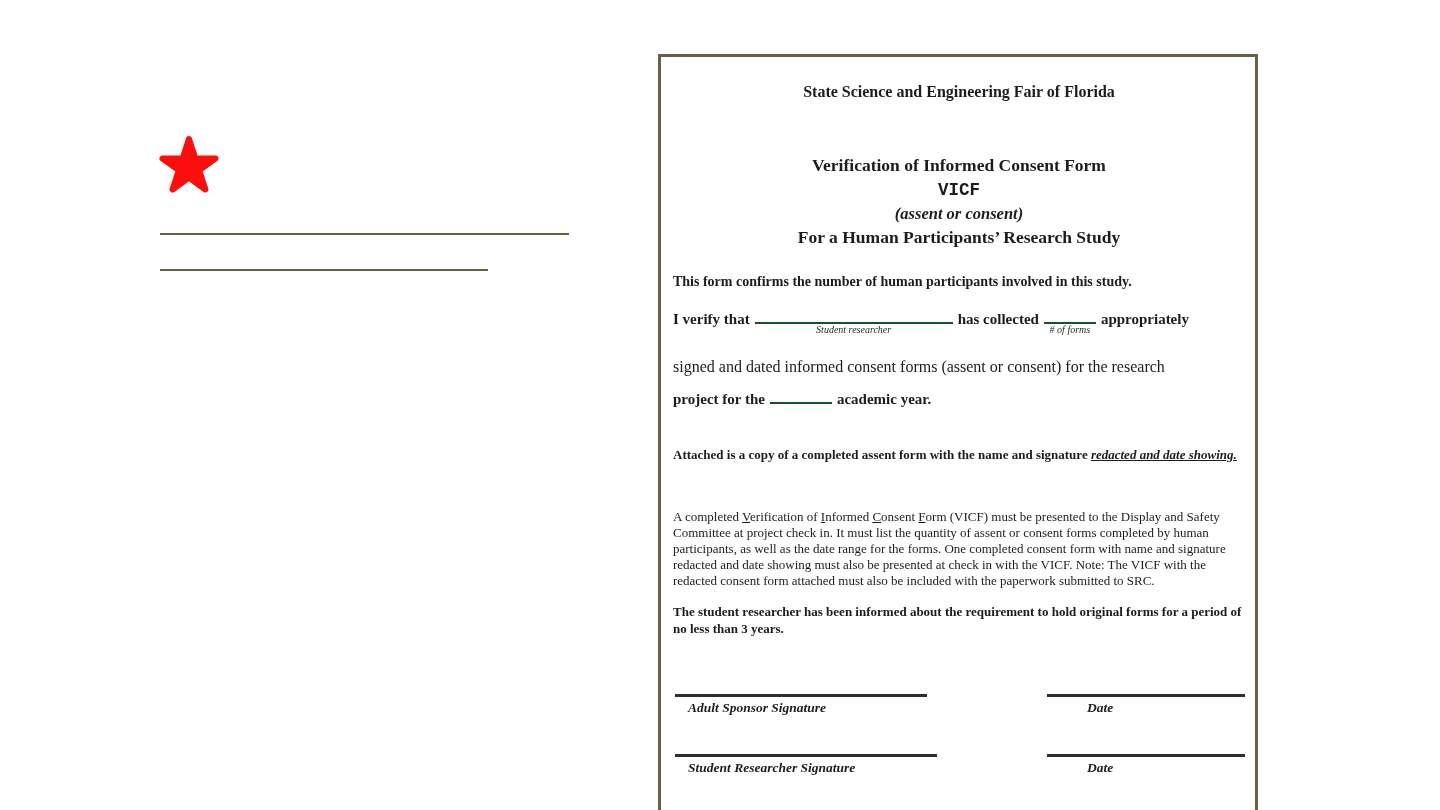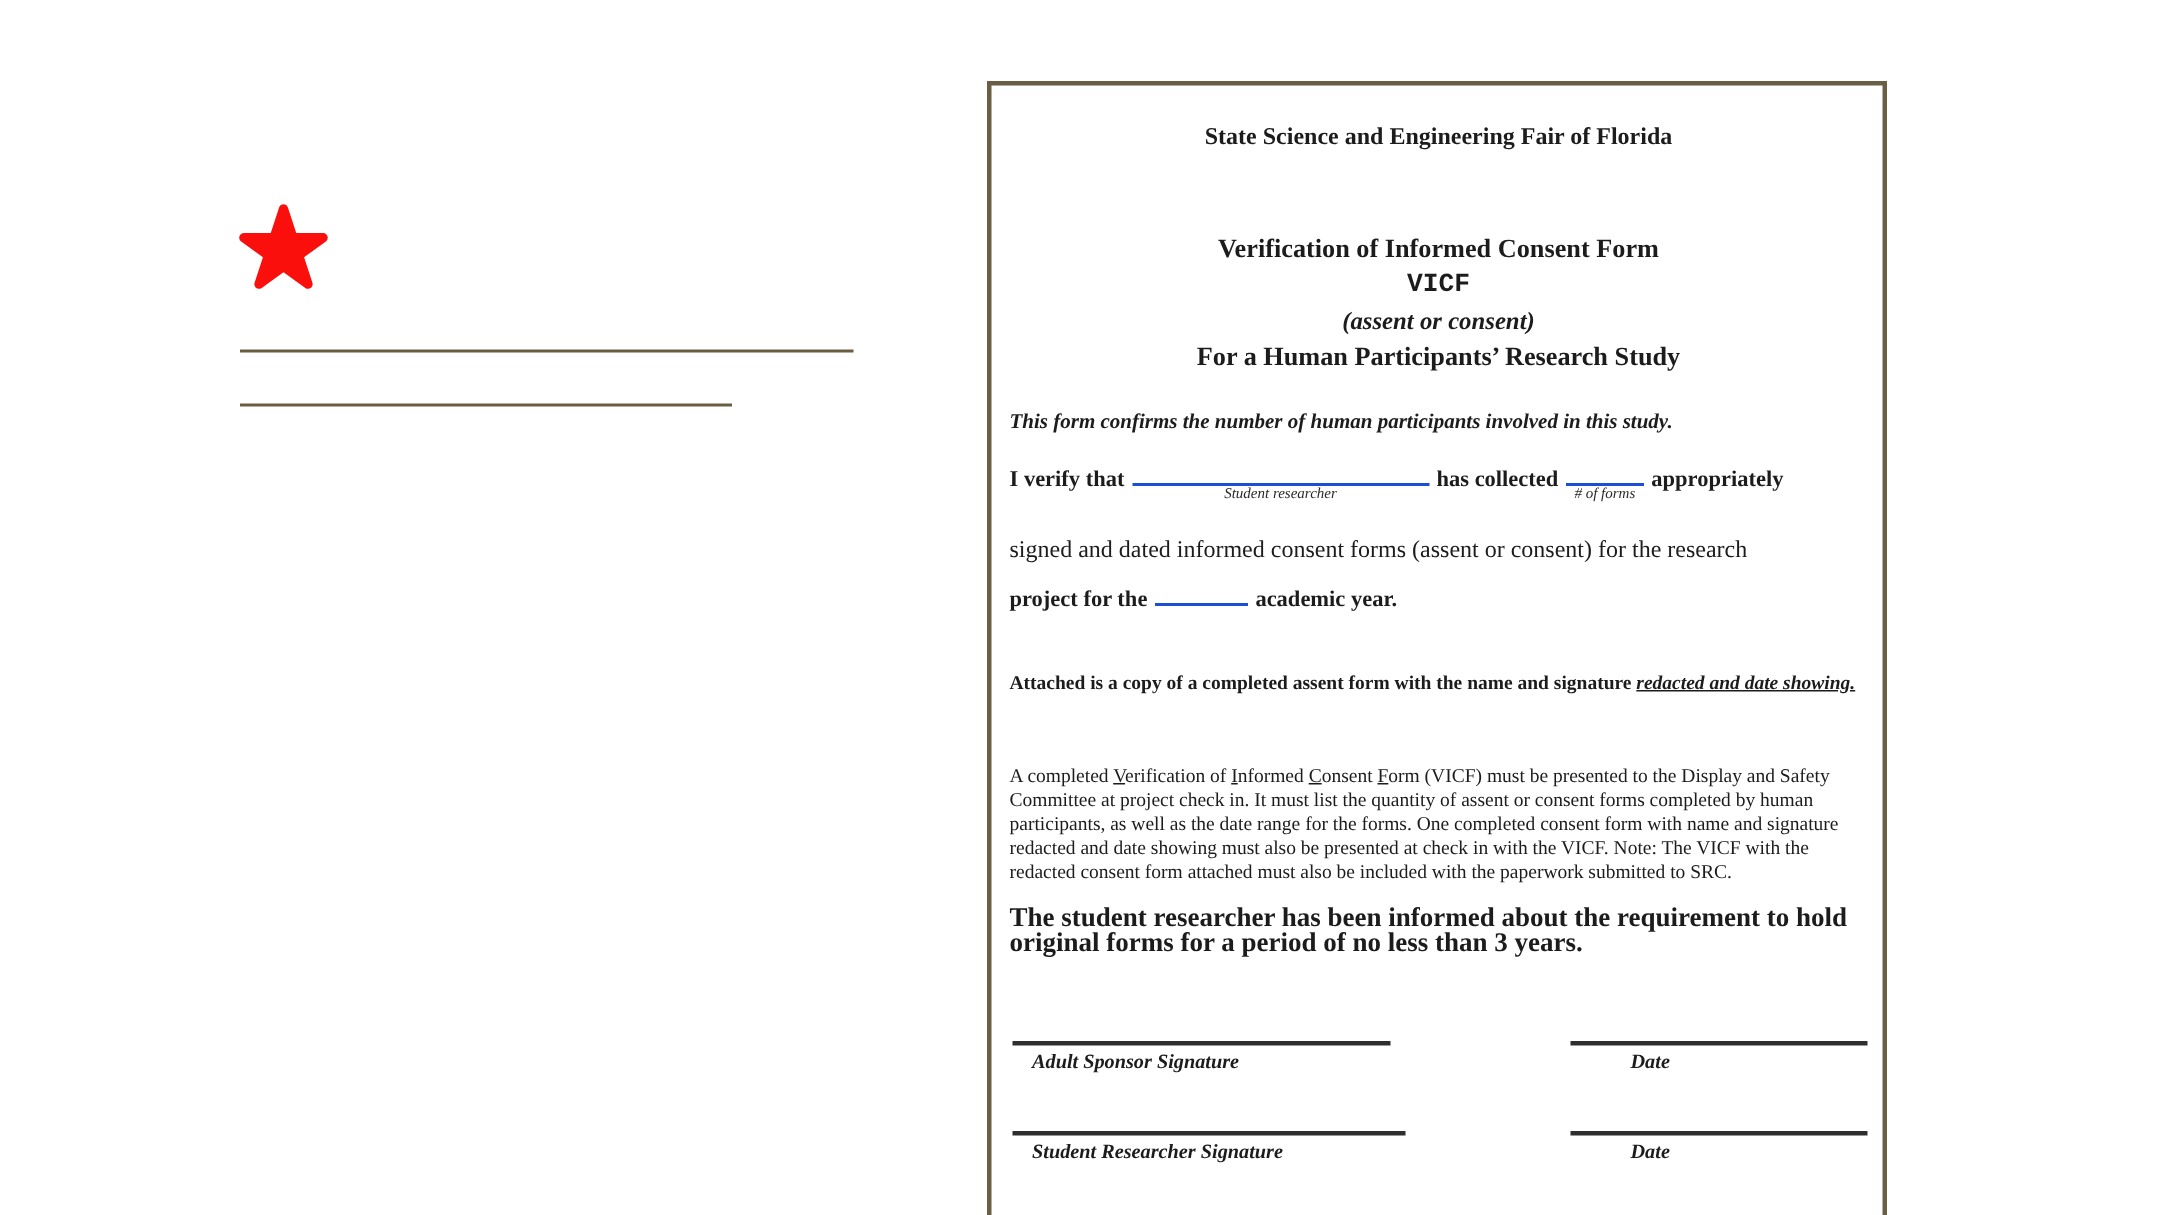--- a/index.html
+++ b/index.html
@@ -30,26 +30,26 @@
   }
   .doc .abs { position: absolute; left: 12px; right: 10px; }
   .center { text-align: center; }
 
   .doc-header   { top: 26px;  font-weight: bold; font-size: 16px; }
   .title-1 { top: 98px;  font-weight: bold; font-size: 17.5px; }
   .title-2 { top: 123px; font-weight: bold; font-size: 17.5px; font-family: Liberation Mono, monospace; }
   .title-3 { top: 147px; font-weight: bold; font-style: italic; font-size: 16.5px; }
   .title-4 { top: 170px; font-weight: bold; font-size: 17.5px; }
 
-  .confirm-note { top: 217px; font-weight: bold; font-style: italic; font-size: 14px; }
+  .confirm-note { top: 217px; font-weight: bold; font-size: 14px; }
 
   .verify-line { top: 252px; font-weight: bold; font-size: 15px; }
   .blank {
     display: inline-block;
-    border-bottom: 2px solid #1d4ed8;
+    border-bottom: 2px solid #14532d;
     height: 13px;
     position: relative;
     margin: 0 5px;
   }
   .blank-wide   { width: 198px; }
   .blank-short  { width: 52px; }
   .blank-medium { width: 62px; }
   .blank-caption {
     position: absolute;
     top: 15px; left: 50%;
@@ -62,21 +62,21 @@
   }
   .verify-line2 { top: 301px; font-weight: normal; font-size: 16px; }
   .verify-line3 { top: 332px; font-weight: bold; font-size: 15px; }
 
   .attached-note { top: 387px; font-weight: bold; font-size: 13px; line-height: 21px; }
   .attached-note .emph { font-style: italic; text-decoration: underline; }
 
   .body-paragraph { top: 452px; font-size: 13px; line-height: 16px; }
   .body-paragraph .ul { text-decoration: underline; }
 
-  .retention-note { top: 546px; font-weight: bold; font-size: 18px; line-height: 17px; }
+  .retention-note { top: 546px; font-weight: bold; font-size: 13px; line-height: 17px; }
 
   .sig-row { position: absolute; left: 0; right: 0; height: 34px; padding-left: 42px; }
   .sig-row-1 { top: 637px; }
   .sig-row-2 { top: 697px; }
   .sig-line { position: absolute; top: 0; height: 3px; background: #2e2e2e; }
   .sig-line-left  { left: 14px;  width: 252px; }
   .sig-row-2 .sig-line-left { width: 262px; }
   .sig-line-right { left: 386px; width: 198px; }
   .sig-label {
     position: absolute; top: 6px;

